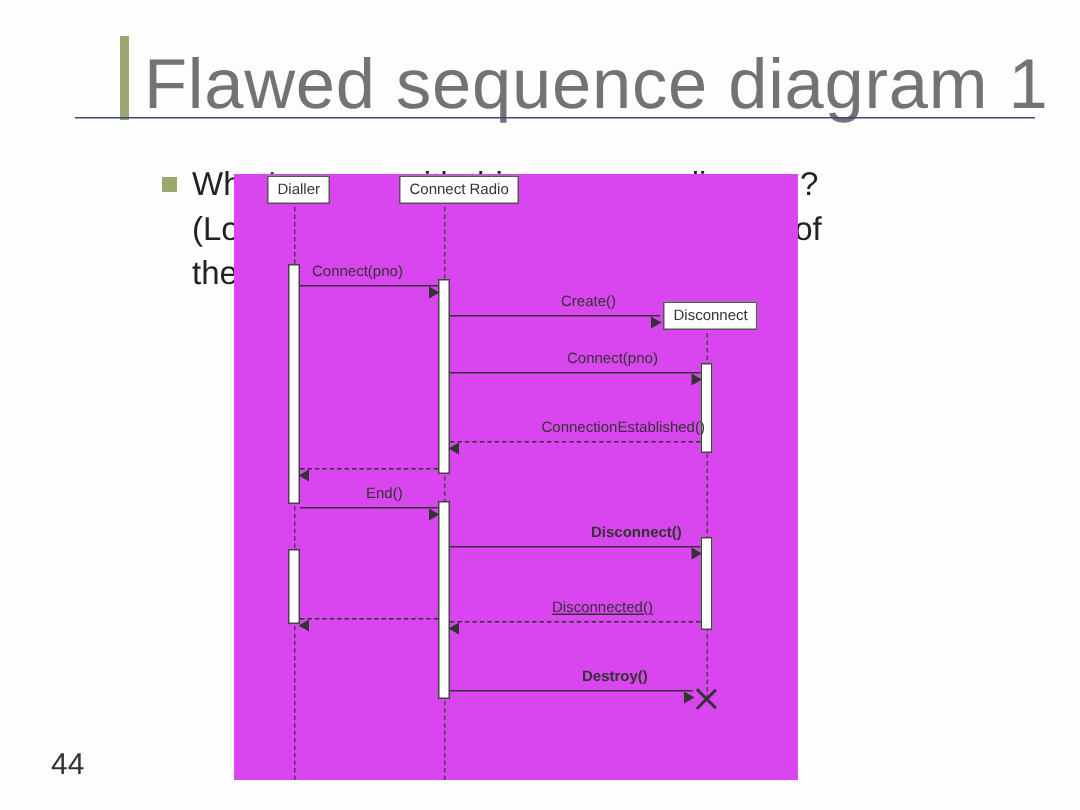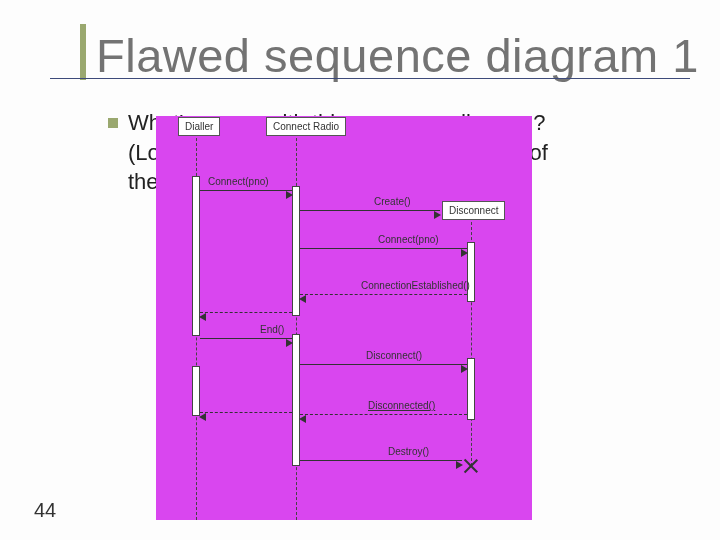--- a/index.html
+++ b/index.html
@@ -201,39 +201,39 @@
 
     <div class="msg" style="left:205px; top:164px;">ConnectionEstablished()</div>
     <div class="arrow dashed" style="left:144px; top:178px; width:167px;">
         <div class="ah left"></div>
       </div>
 
     <div class="arrow dashed" style="left:44px; top:196px; width:92px;">
         <div class="ah left"></div>
       </div>
 
-    <div class="msg" style="left:104px; top:208px;">End()</div>
+    <div class="msg" style="left:88px; top:208px;">End()</div>
     <div class="arrow solid" style="left:44px; top:222px; width:92px;">
         <div class="ah right"></div>
       </div>
 
-    <div class="msg" style="left:210px; top:234px;">Disconnect()</div>
+    <div class="msg" style="left:238px; top:234px;font-weight:bold;">Disconnect()</div>
     <div class="arrow solid" style="left:144px; top:248px; width:167px;">
         <div class="ah right"></div>
       </div>
 
     <div class="msg" style="left:212px; top:284px;text-decoration:underline;">Disconnected()</div>
     <div class="arrow dashed" style="left:144px; top:298px; width:167px;">
         <div class="ah left"></div>
       </div>
 
     <div class="arrow dashed" style="left:44px; top:296px; width:92px;">
         <div class="ah left"></div>
       </div>
 
-    <div class="msg" style="left:232px; top:330px;">Destroy()</div>
+    <div class="msg" style="left:232px; top:330px;font-weight:bold;">Destroy()</div>
     <div class="arrow solid" style="left:144px; top:344px; width:162px;">
         <div class="ah right"></div>
       </div>
 
   </div>
 
 </div>
 
 </body></html>

